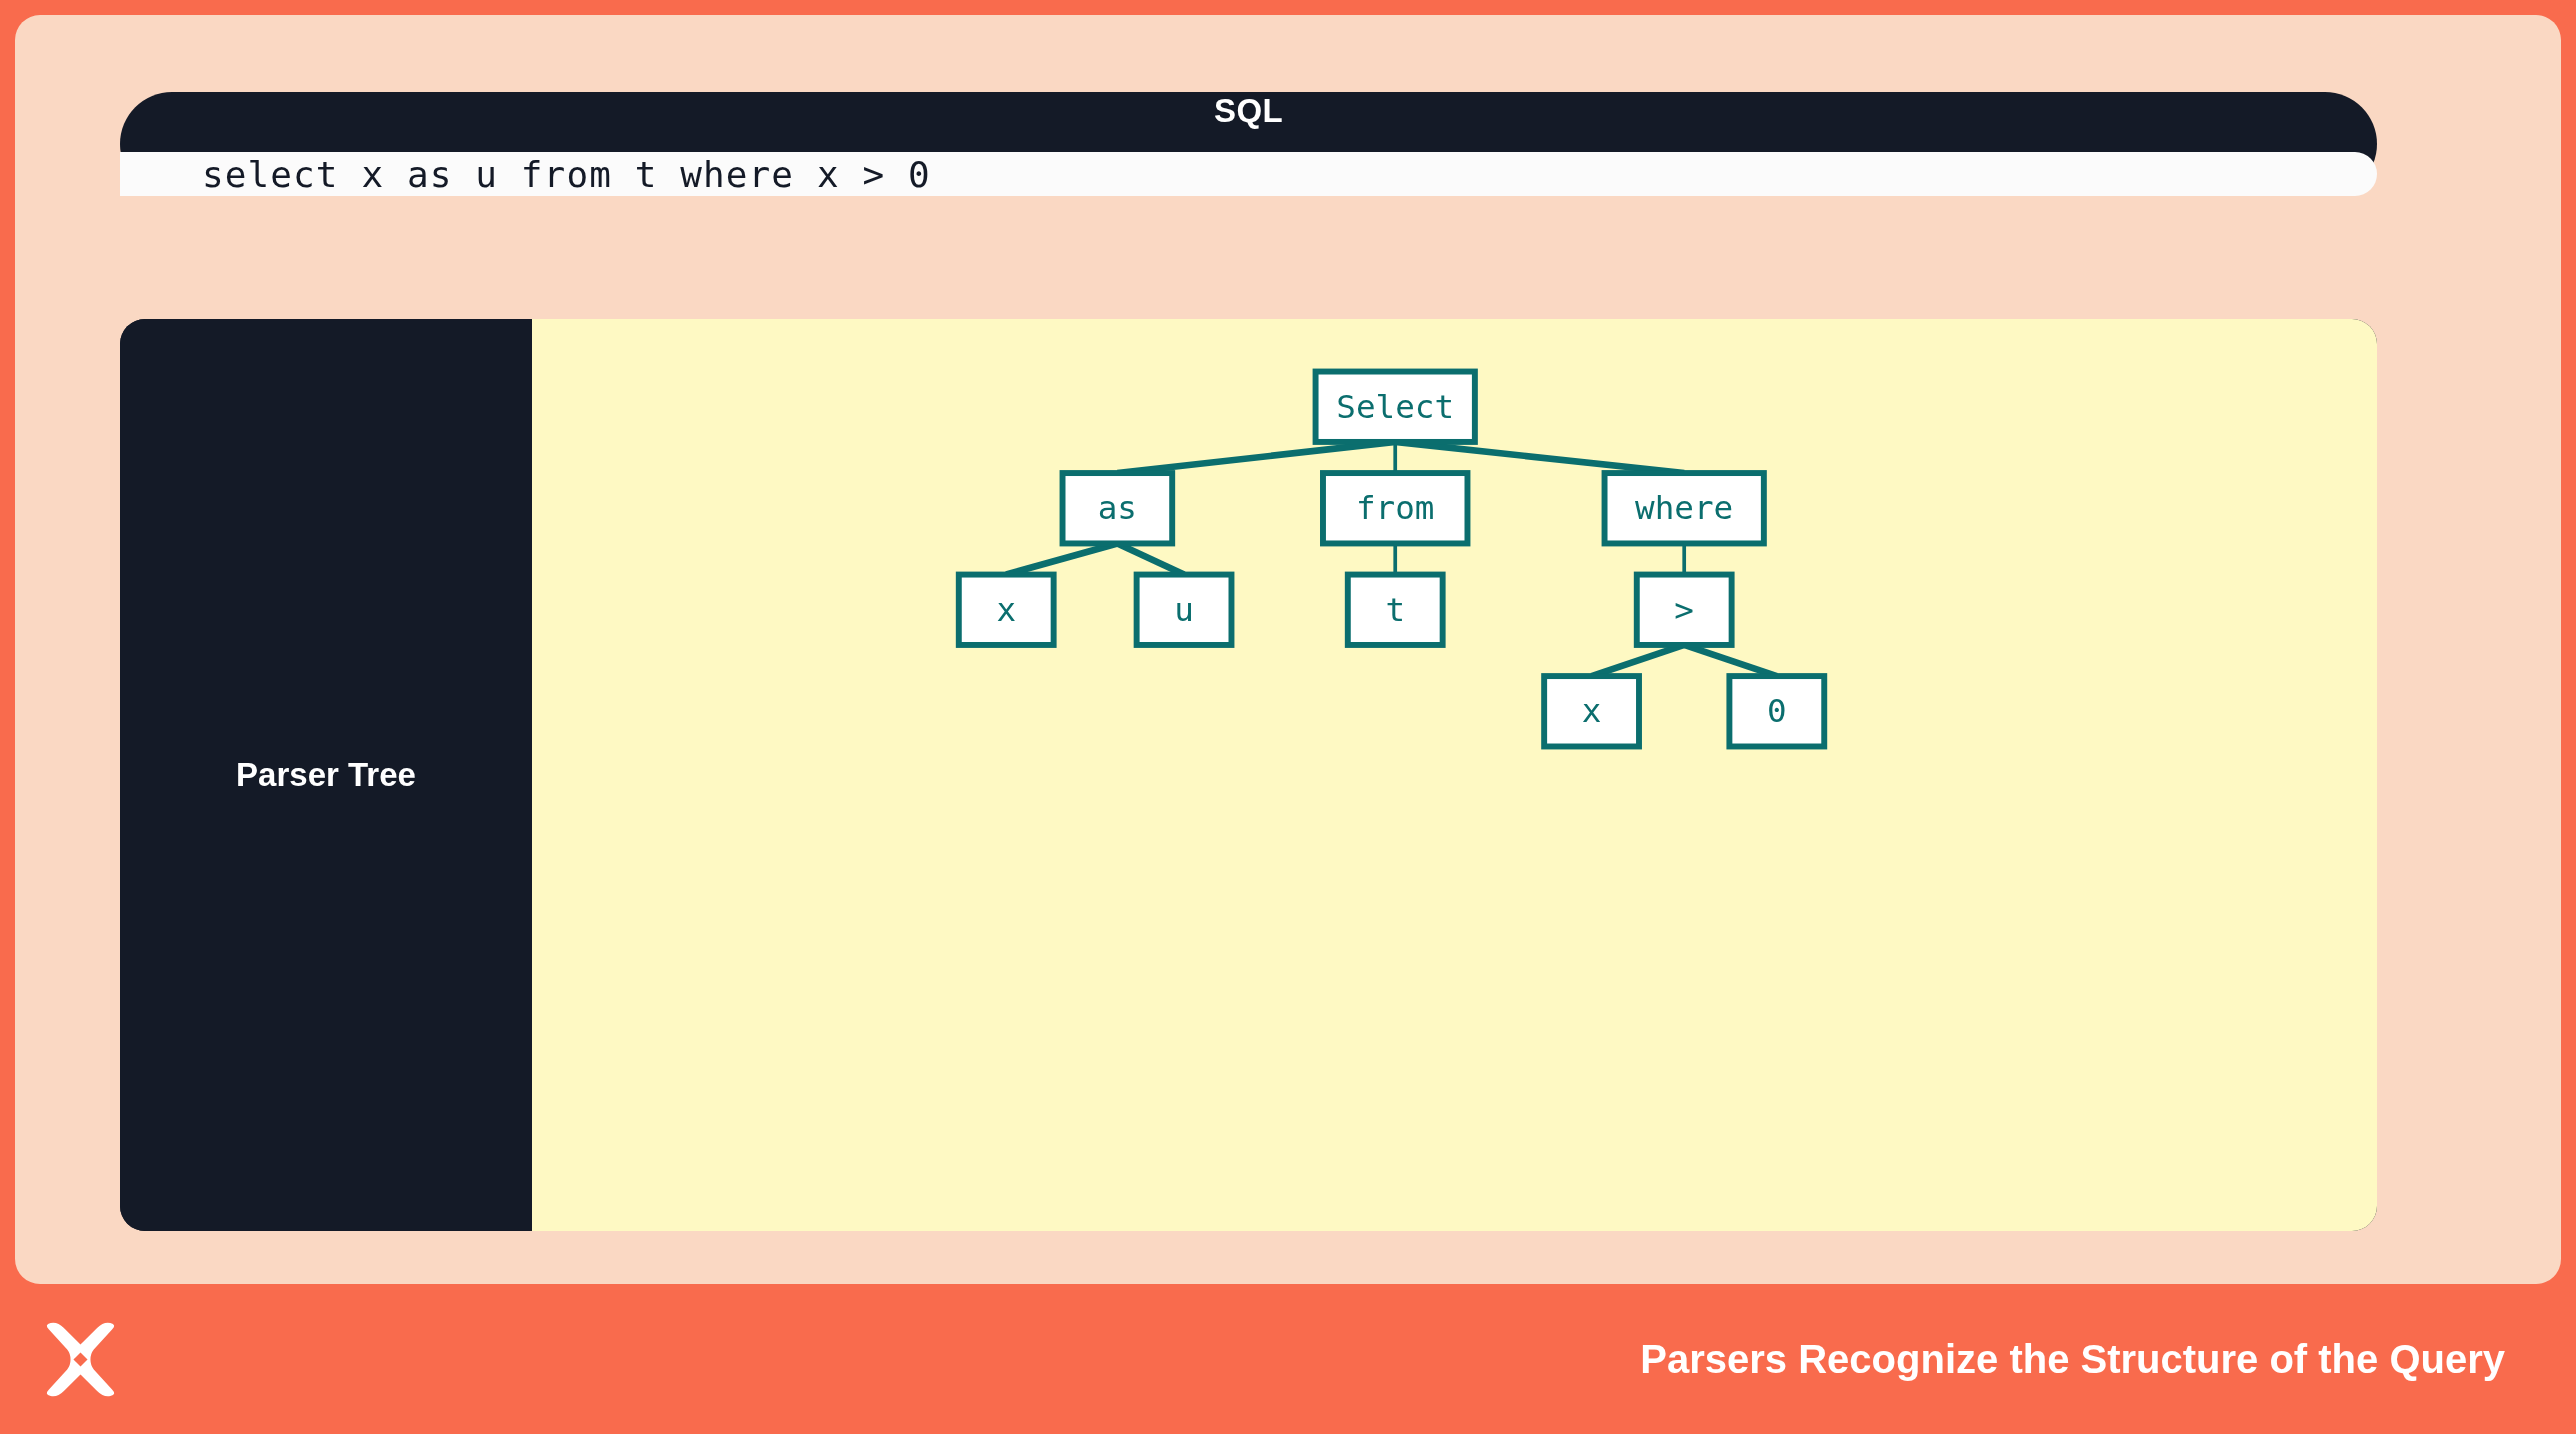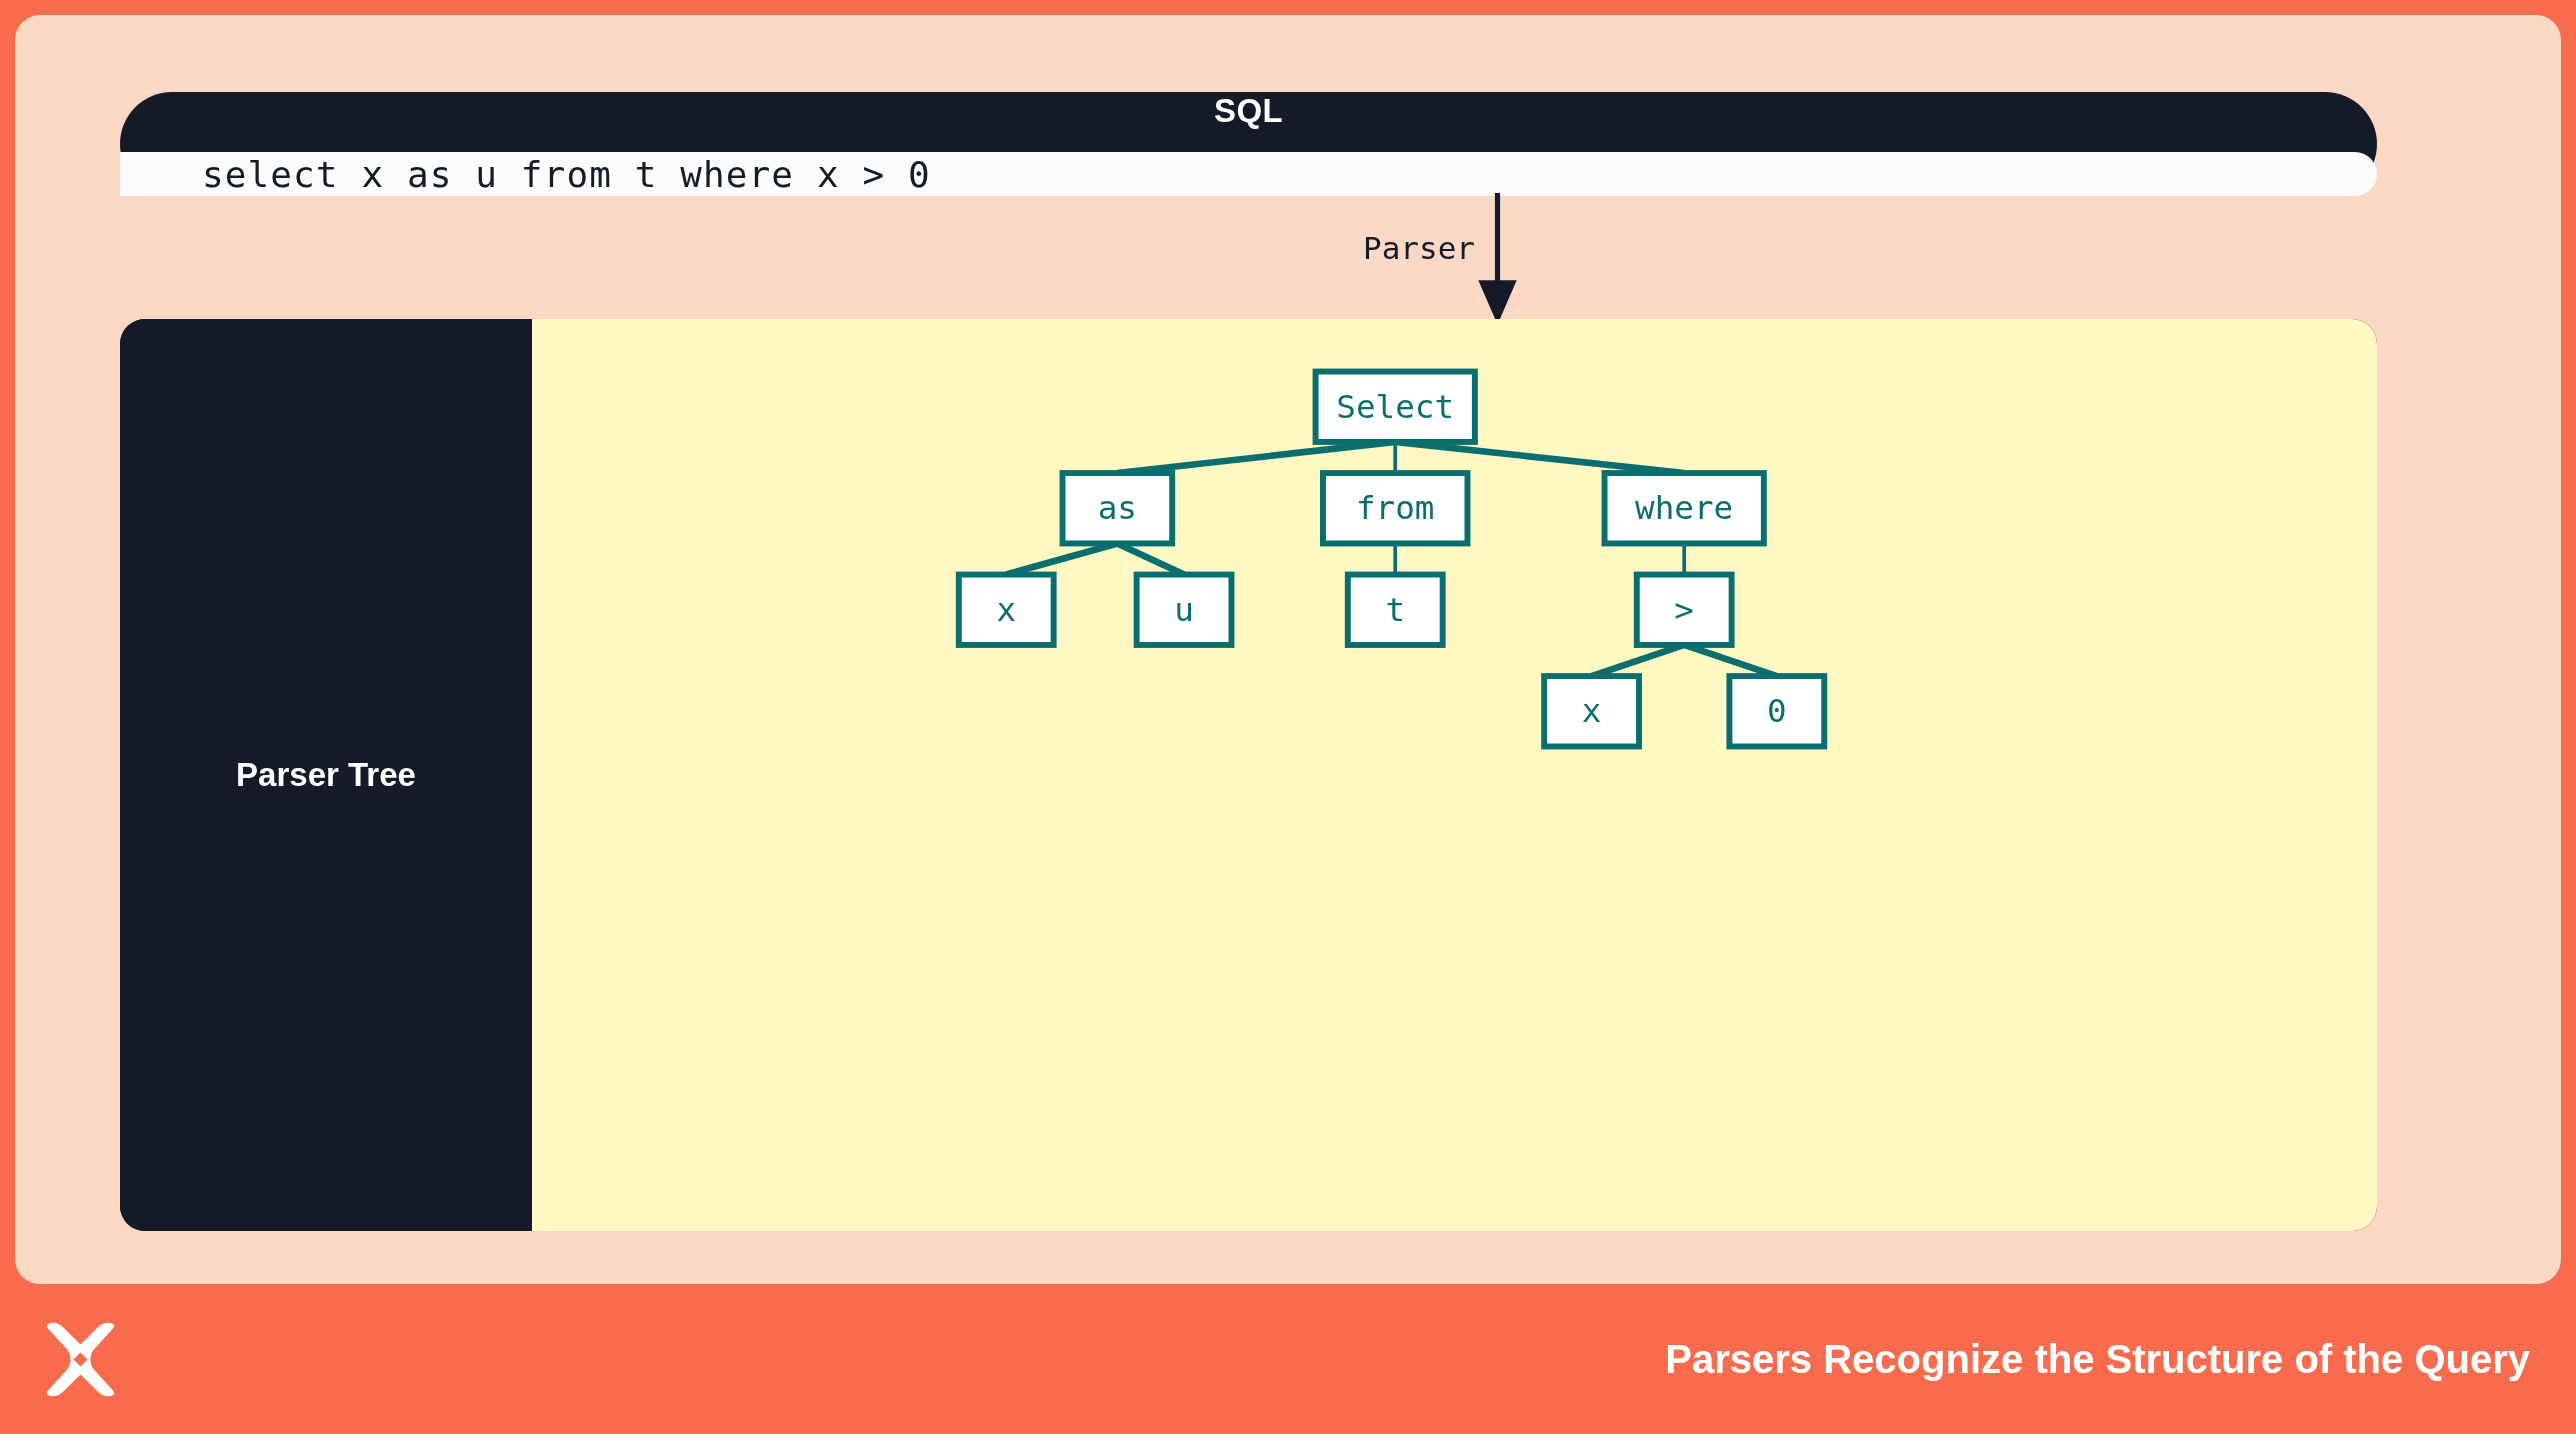--- a/index.html
+++ b/index.html
@@ -101,44 +101,37 @@
     width:2576px; height:151px;
     background:#F96B4D;
     display:flex; align-items:center;
   }
   #logo {
     margin-left:39px;
     width:83px; height:83px;
     flex:0 0 auto;
   }
   #footer-text {
-    margin-left:auto; margin-right:46px;
+    margin-left:auto; margin-right:71px;
     color:#FFFFFF;
     font-size:40px;
     font-weight:700;
     white-space:nowrap;
   }
 </style>
 </head>
 <body>
 
 <div id="card">
 
   <div id="sql-row">
     <div id="sql-label">SQL</div>
     <div id="sql-code">select x as u from t where x &gt; 0</div>
   </div>
 
-  <div id="arrow-wrap">
-    <span id="parser-label">Parser</span>
-    <svg width="445" height="133" viewBox="0 0 600 180">
-      <line x1="300" y1="0" x2="300" y2="138" stroke="#141A27" stroke-width="7"></line>
-      <polygon points="300,178 274,118 326,118" fill="#141A27"></polygon>
-    </svg>
-  </div>
 
   <div id="tree-panel">
     <div id="tree-side">Parser Tree</div>
     <div id="tree-canvas">
       <svg id="tree-svg" viewBox="0 0 2490 1230" preserveAspectRatio="xMidYMid meet">
         <g id="edge-layer">
             <line x1="1165" y1="165.5" x2="790" y2="207.5" stroke="#0B6E6E" stroke-width="9"></line>
             <line x1="1165" y1="165.5" x2="1165" y2="207.5" stroke="#0B6E6E" stroke-width="5"></line>
             <line x1="1165" y1="165.5" x2="1555" y2="207.5" stroke="#0B6E6E" stroke-width="9"></line>
             <line x1="790" y1="302.5" x2="640" y2="344.5" stroke="#0B6E6E" stroke-width="9"></line>

